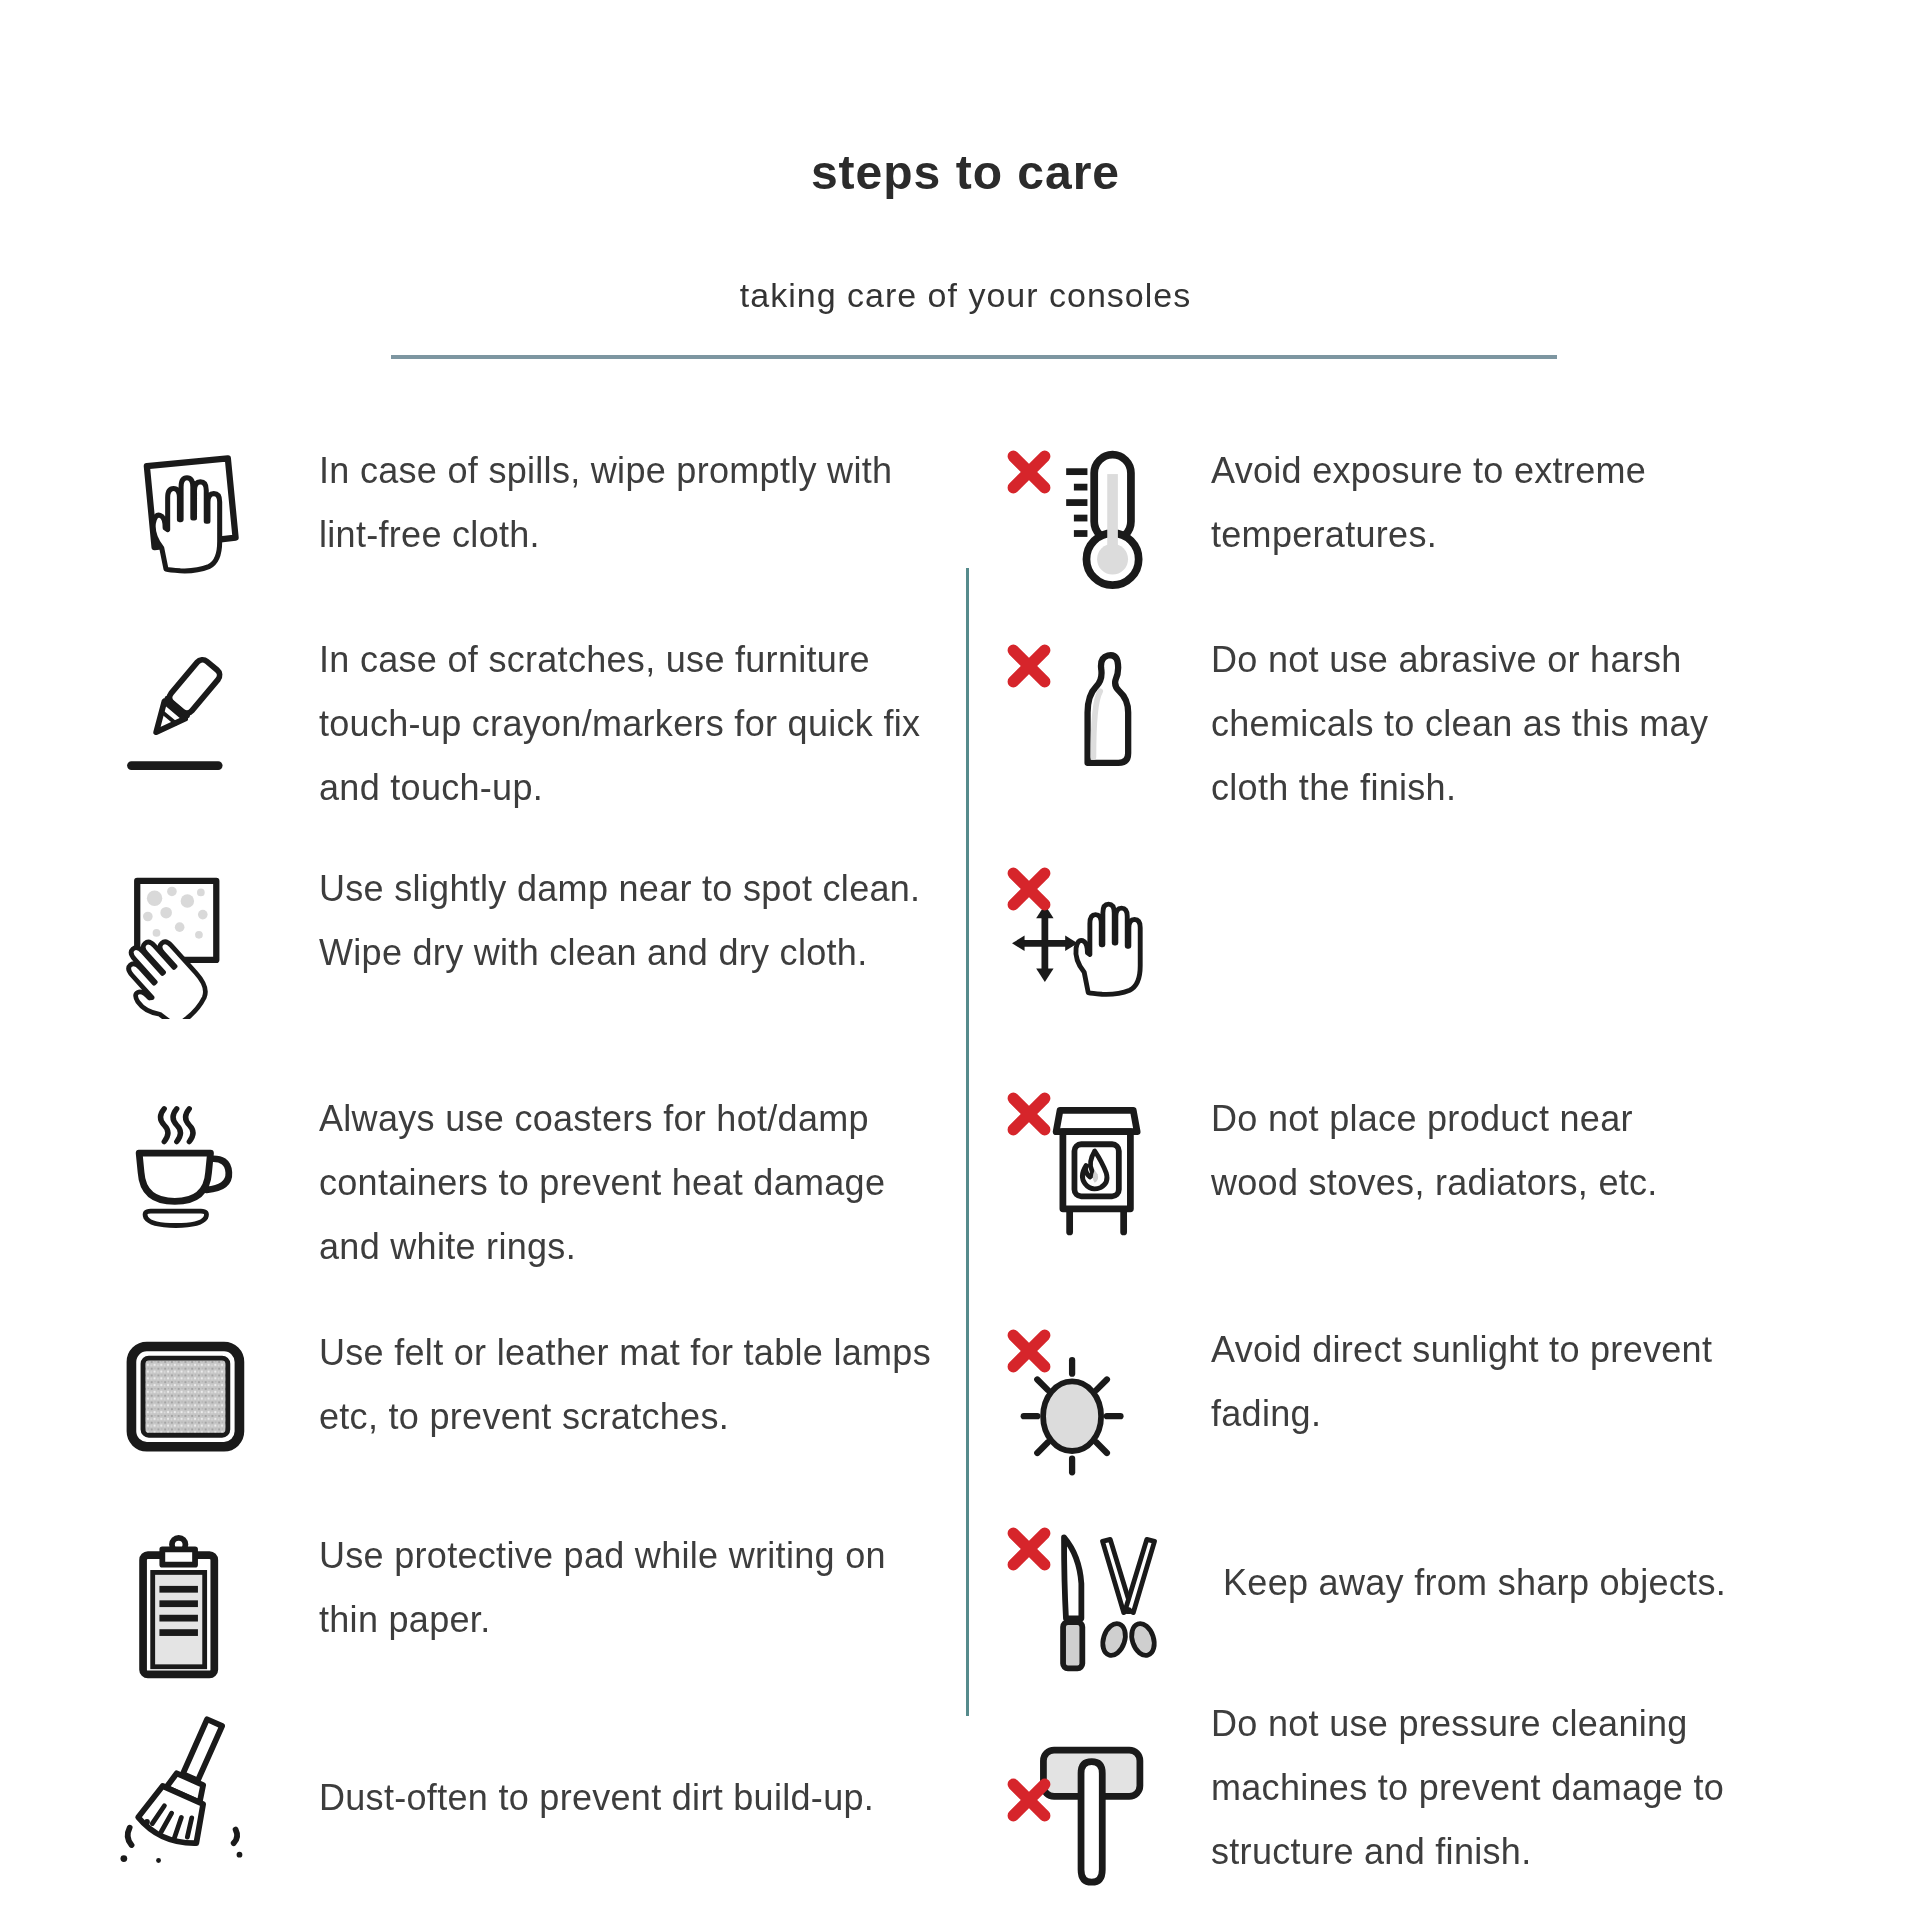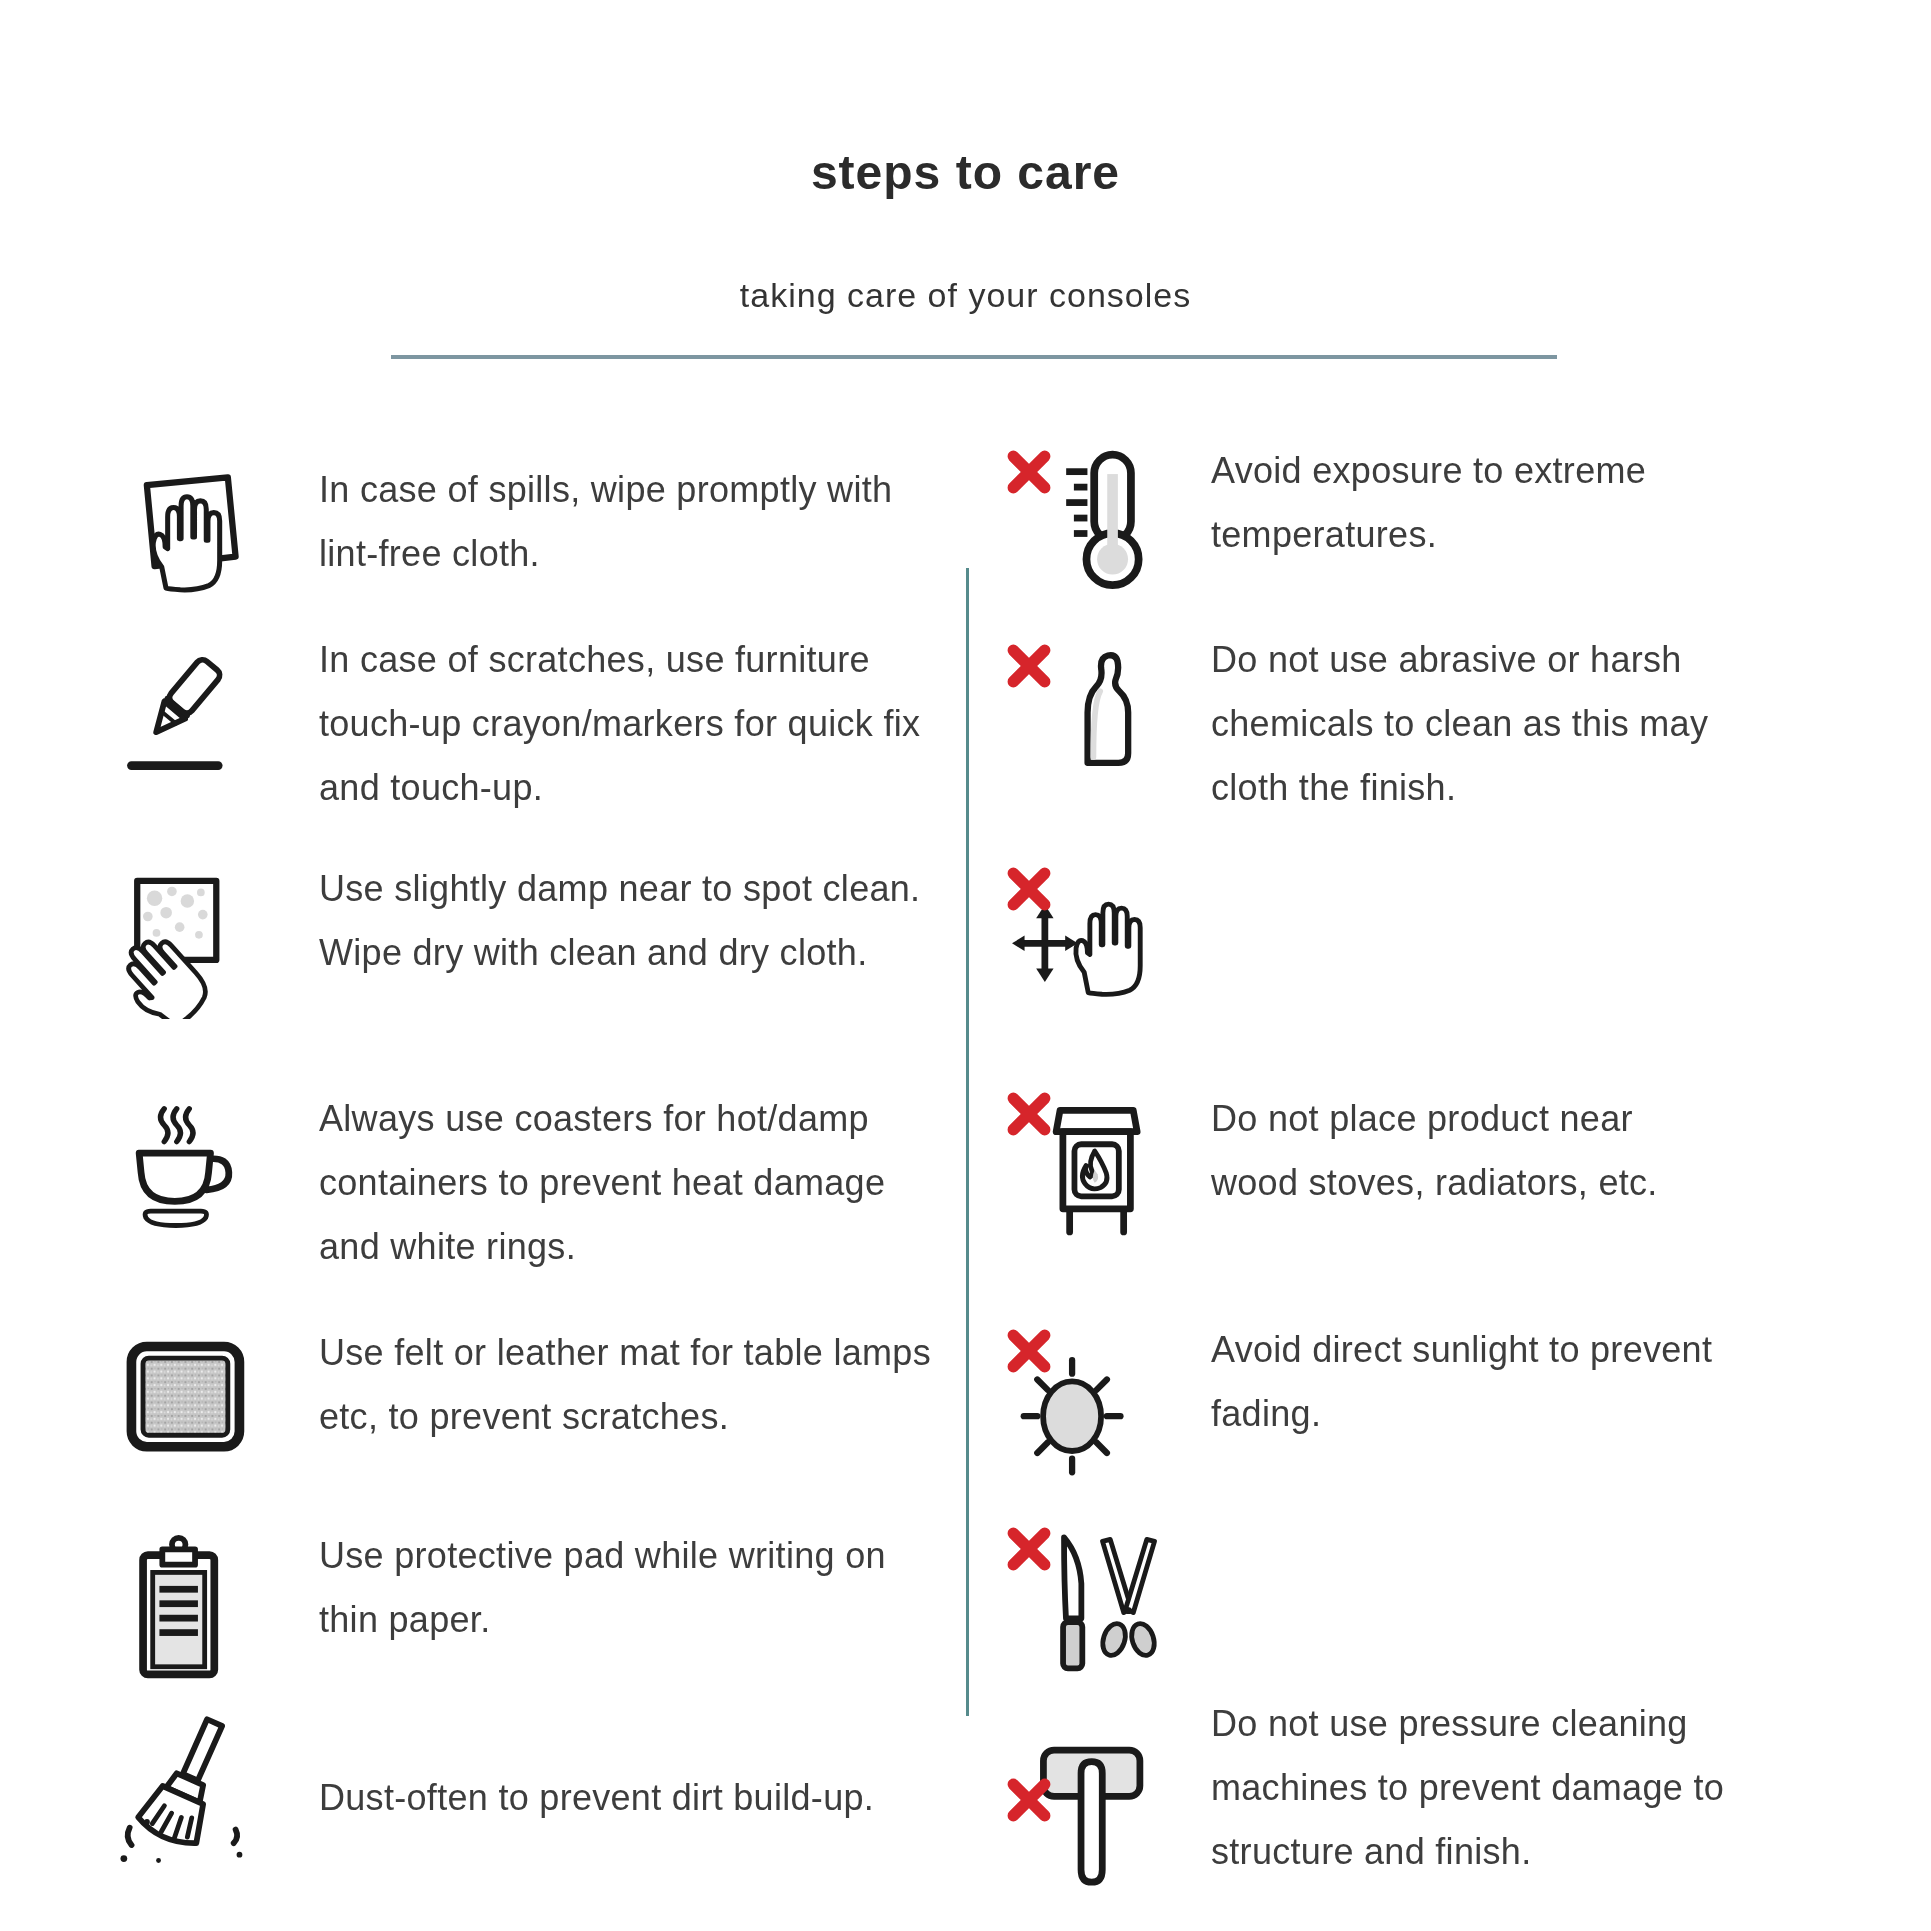--- a/index.html
+++ b/index.html
@@ -64,21 +64,21 @@
       </pattern>
       <path id="hand-shape" d="M32,125 L27,100 Q15,85 17,70 Q19,59 25,61 Q31,63 31,76 L34,78 L34,40 Q34,29 41,29 Q48,29 48,40 L48,66 L50,66 L50,27 Q50,16 57,16 Q64,16 64,27 L64,64 L66,64 L66,31 Q66,21 73,21 Q80,21 80,31 L80,68 L82,68 L82,45 Q82,35 89,35 Q96,35 96,45 L96,92 Q96,116 83,122 Q68,128 49,127 Q36,126 32,125 Z"></path>
     </defs>
   </svg>
 
   <h1 class="page-title">steps to care</h1>
   <h2 class="page-subtitle">taking care of your consoles</h2>
   <div class="header-rule"></div>
   <div class="column-divider"></div>
 
-  <div class="row left" style="top:458px">
+  <div class="row left" style="top:439px">
     <div class="icon-box">
       <svg class="glyph" width="135" height="145" viewBox="0 0 140 150">
         <polygon class="ink" points="32,28 116,20 124,102 40,112" fill="#dcdcdc" stroke-width="6.5"></polygon>
         <use href="#hand-shape" transform="translate(24,26) scale(0.87)" fill="#ffffff" stroke="#1a1a1a" stroke-width="6" stroke-linejoin="round"></use>
       </svg>
     </div>
     <p class="item-text" style="max-width:657px">In case of spills, wipe promptly with lint-free cloth.</p>
   </div>
 
   <div class="row left" style="top:628px">
@@ -293,20 +293,21 @@
       <svg class="glyph" width="145" height="154" viewBox="0 0 150 160" style="margin-left:19.3px">
         <path class="ink" d="M34,14 Q50,33 52,62 L52,98 L36,98 Q34,60 34,14 Z" stroke-width="6"></path>
         <rect x="33" y="102" width="20" height="48" rx="5" fill="#cfcfcf" stroke="#1a1a1a" stroke-width="6"></rect>
         <polygon class="ink" points="74,18 82,16 104,88 96,92" stroke-width="5"></polygon>
         <polygon class="ink" points="128,18 120,16 98,88 106,92" stroke-width="5"></polygon>
         <circle cx="101" cy="90" r="3.5" fill="#1a1a1a"></circle>
         <ellipse cx="86" cy="120" rx="11" ry="17" transform="rotate(18 86 120)" fill="#cfcfcf" stroke="#1a1a1a" stroke-width="5"></ellipse>
         <ellipse cx="116" cy="120" rx="11" ry="17" transform="rotate(-18 116 120)" fill="#cfcfcf" stroke="#1a1a1a" stroke-width="5"></ellipse>
       </svg>
     </div>
+    <p class="item-text" style="max-width:695px;padding-top:27px">Keep away from sharp objects.</p>
   </div>
 
   <div class="row right" style="top:1692px">
     <div class="icon-box">
       <svg class="x-mark" style="top:85px" viewBox="0 0 44 44">
           <path d="M7,7 L37,37 M37,7 L7,37"></path>
         </svg>
       <svg class="glyph" width="140" height="164" viewBox="0 0 145 170" style="margin-left:13.5px;margin-top:33px">
         <rect x="18" y="26" width="100" height="48" rx="11" fill="#e3e3e3" stroke="#1a1a1a" stroke-width="7"></rect>
         <path class="ink" d="M57,50 L57,150 Q57,163 68,163 Q79,163 79,150 L79,50 Q79,38 68,38 Q57,38 57,50 Z" stroke-width="7"></path>

